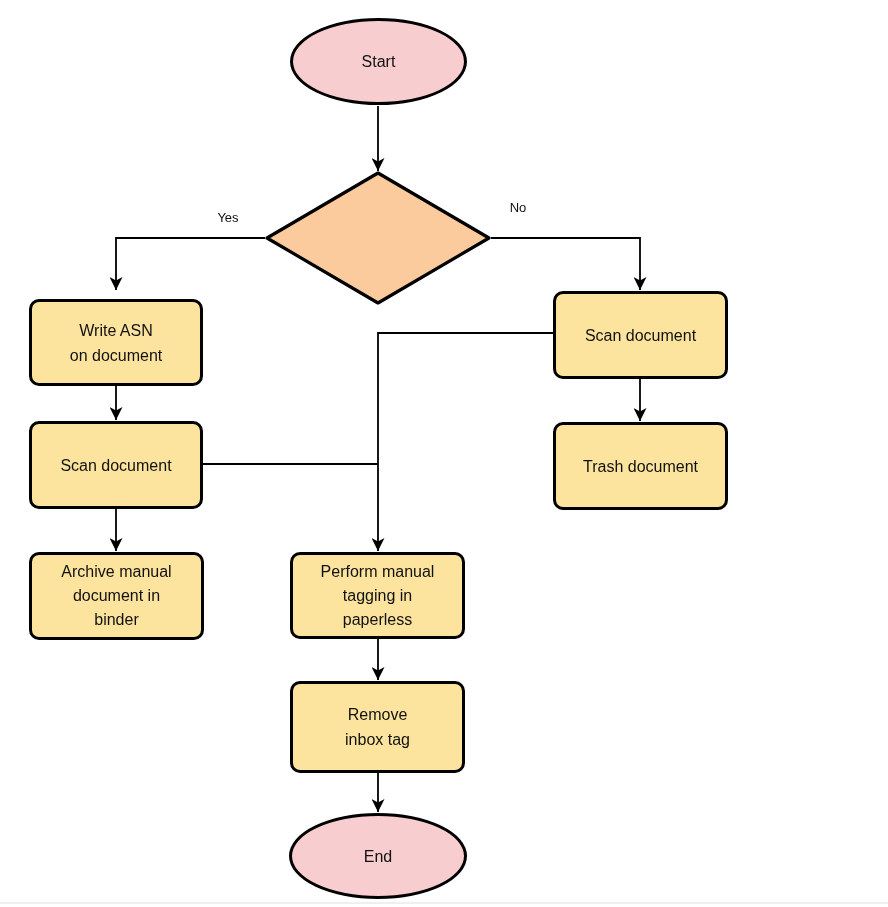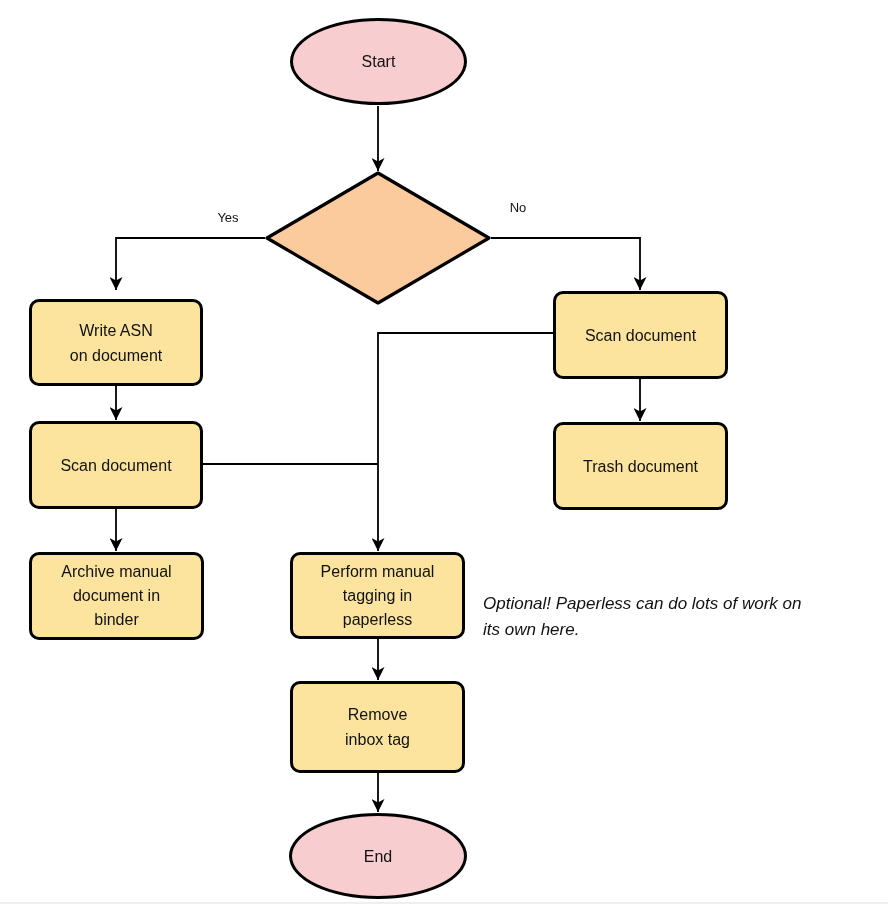--- a/index.html
+++ b/index.html
@@ -173,17 +173,15 @@
 
   <div class="node process node-remove-inbox">
     <span>Remove
 inbox tag</span>
   </div>
 
   <div class="node terminator node-end">
     <span>End</span>
   </div>
 
-  <div class="annotation">Optional! Paperless can do lots of work on
-its own here.</div>
 
   <div class="page-bottom-border"></div>
 </div>
 
 </body></html>

